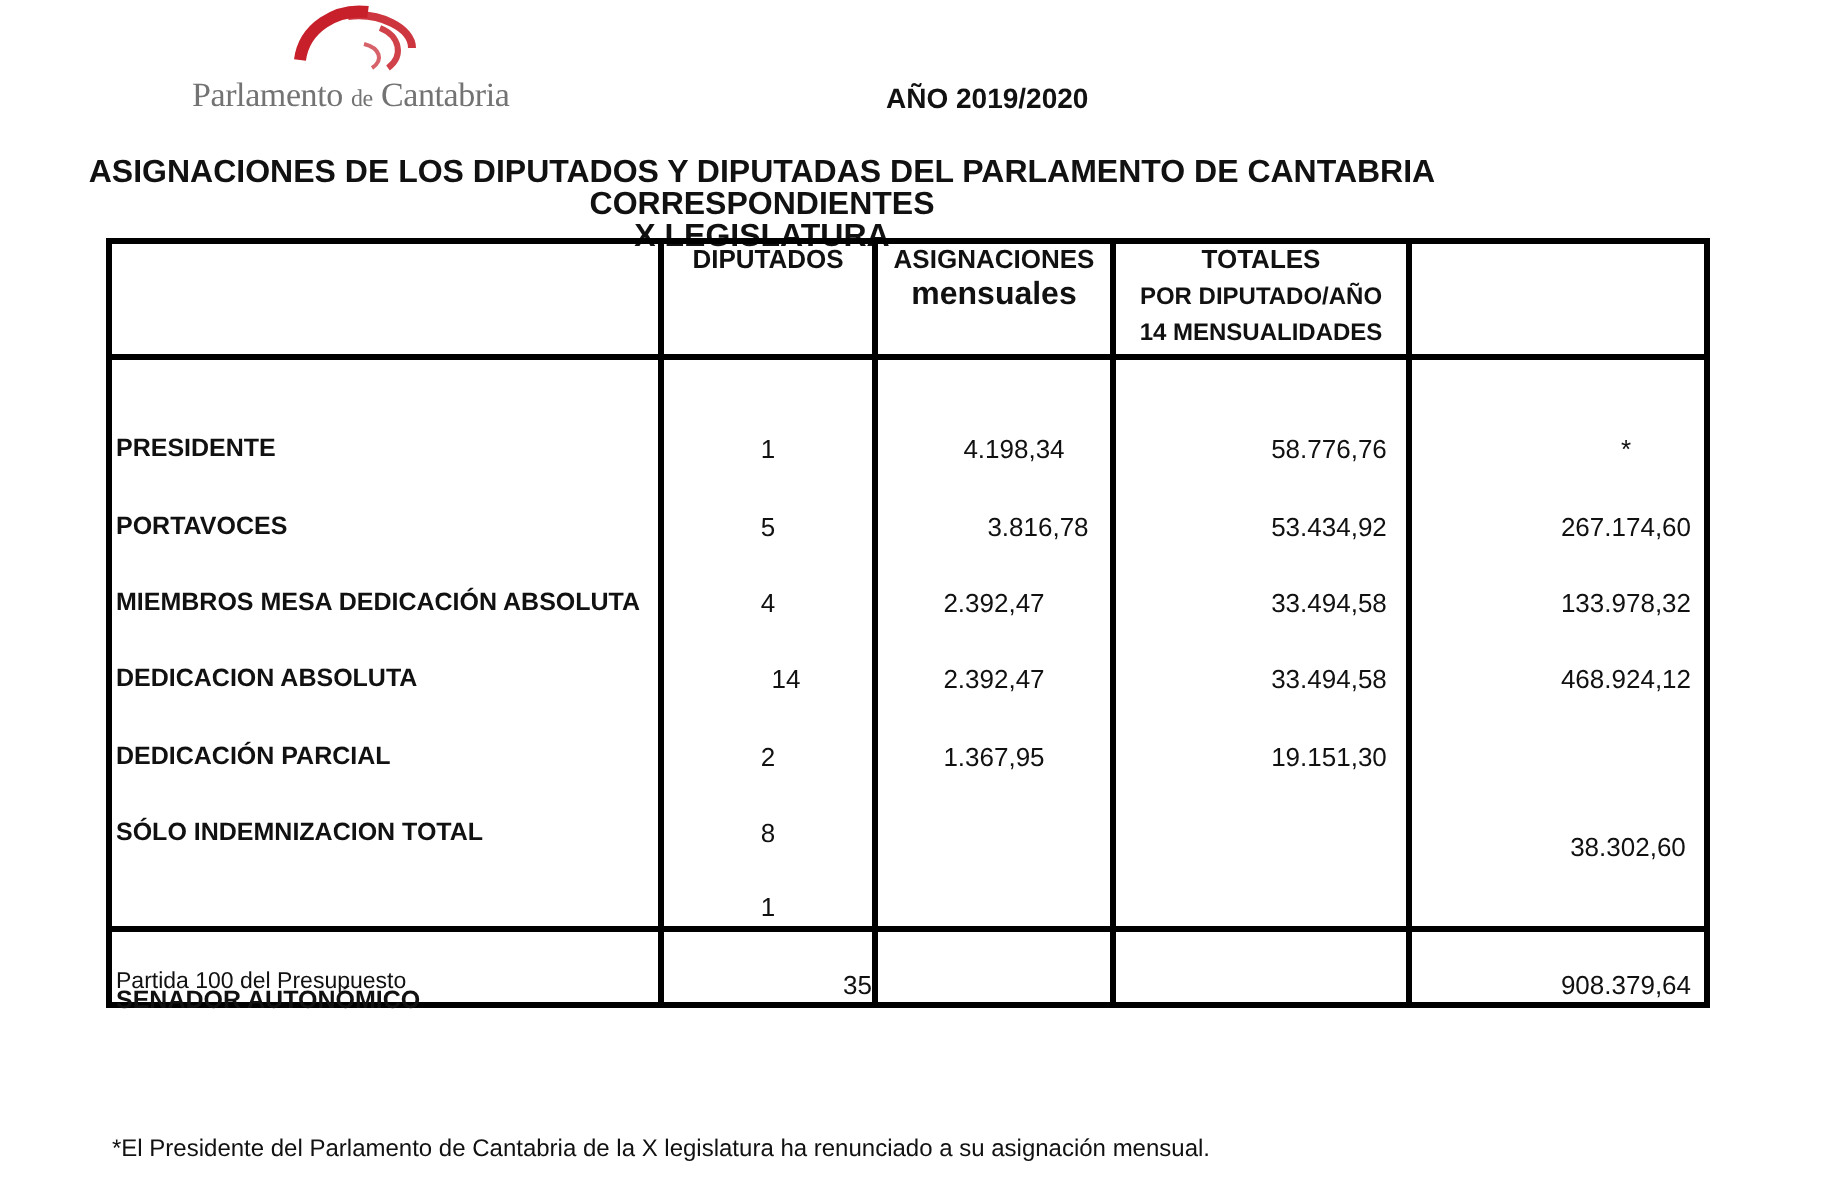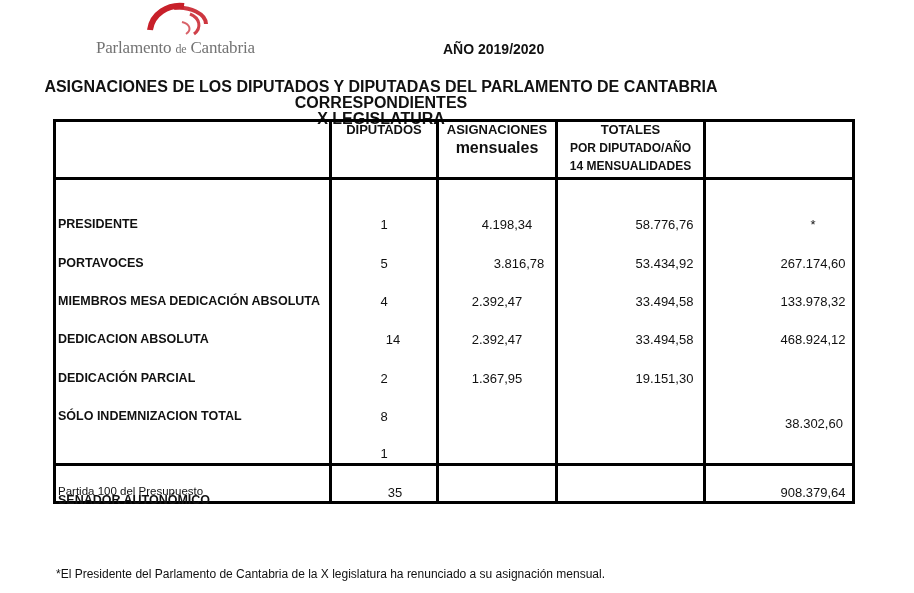--- a/index.html
+++ b/index.html
@@ -113,21 +113,21 @@
       </div>
       <div>
         <div class="cell cat" style="left: 5px; top: 327px; margin-top: 47px;">SENADOR AUTONÓMICO</div>
         <div class="cell num" style="left: 279px; width: 104px; top: 327px;">1</div>
         <div class="cell num" style="left: 386px; width: 116px; top: 327px;"></div>
         <div class="cell num b" style="left: 505px; width: 145px; top: 327px;"></div>
         <div class="cell num b" style="left: 653px; width: 146px; top: 327px;"></div>
       </div>
       <div>
         <div class="cell" style="left: 5px; top: 366px; font-size: 11.5px;">Partida 100 del Presupuesto</div>
-        <div class="cell num" style="left: 290px; width: 104px; top: 366px;">35</div>
+        <div class="cell num" style="left: 279px; width: 104px; top: 366px; text-align: right;">35</div>
         <div class="cell num" style="left: 386px; width: 116px; top: 366px;"></div>
         <div class="cell num b" style="left: 505px; width: 145px; top: 366px;"></div>
         <div class="cell num b" style="left: 653px; width: 146px; top: 366px;">908.379,64</div>
       </div>
     </div>
 </div>
 
 <div class="foot">*El Presidente del Parlamento de Cantabria de la X legislatura ha renunciado a su asignación mensual.</div>
 
 </body></html>

